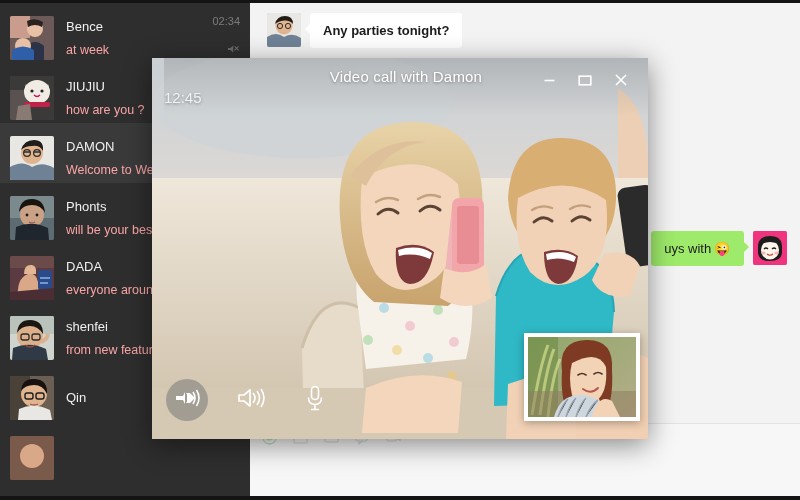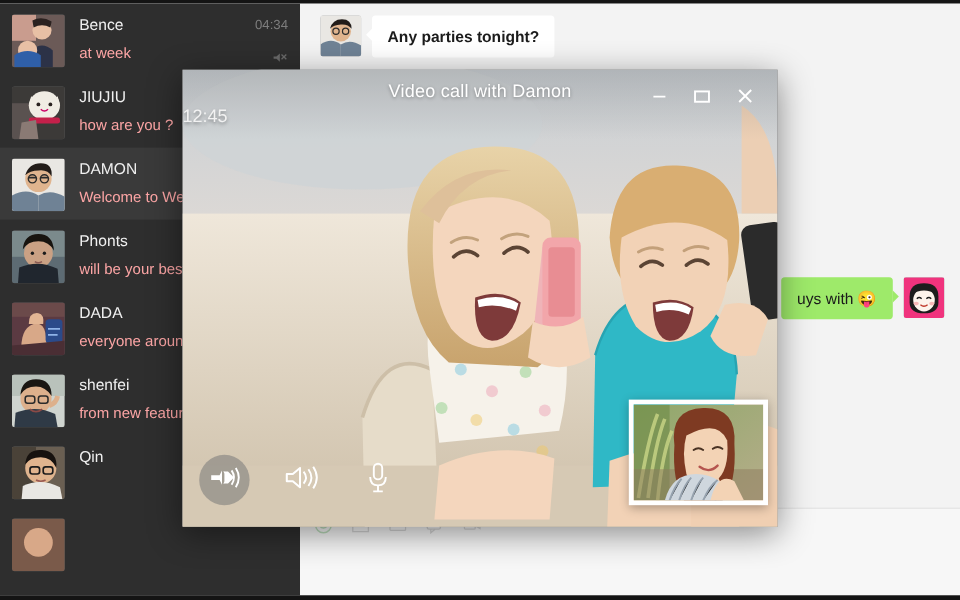--- a/index.html
+++ b/index.html
@@ -15,21 +15,21 @@
     border-bottom: 4px solid #141414;
   }
 
   
   #sidebar {
     position: absolute; left: 0; top: 0; width: 250px; height: 493px;
     background: #2e2e2e; overflow: hidden;
   }
   .chat-row {
     position: relative; height: 60px; padding: 8px 14px 0 10px;
-    display: flex; align-items: flex-start;
+    display: flex; align-items: center;
   }
   .chat-row.selected { background: #3a3a3a; }
   .row-avatar {
     width: 44px; height: 44px; flex: 0 0 44px;
     border-radius: 2px; overflow: hidden; margin-top: 1px;
     background: #5a5a5a; position: relative;
   }
   .row-avatar .ph { position: absolute; inset: 0; }
   .row-text { margin-left: 12px; flex: 1; min-width: 0; padding-top: 2px; }
   .row-name {
@@ -84,21 +84,21 @@
   }
 
   
   #call {
     position: absolute; left: 152px; top: 55px; width: 496px; height: 381px;
     background: #8e8e8e; overflow: hidden;
     box-shadow: 0 6px 26px rgba(0,0,0,.45);
   }
   #call-video { position: absolute; inset: 0; overflow: hidden; }
   #call-titlebar {
-    position: absolute; left: 0; top: 0; right: 0; height: 58px;
+    position: absolute; left: 12px; top: 0; right: 0; height: 58px;
     background: linear-gradient(to bottom, rgba(120,120,120,.30), rgba(120,120,120,0));
     z-index: 5;
     padding-left: 16px;
   }
   #call-title {
     position: absolute; left: 0; right: 0; top: 10px; text-align: center;
     font-size: 15px; color: #ffffff; letter-spacing: .2px;
     text-shadow: 0 1px 3px rgba(0,0,0,.35);
   }
   #call-timer {
@@ -145,21 +145,21 @@
           <path d="M16 44 L16 30 Q25 22 34 30 L34 44 Z" fill="#2c3247"></path>
           <circle cx="13" cy="30" r="8" fill="#e8c0a5"></circle>
           <path d="M2 44 L2 34 Q13 27 24 34 L24 44 Z" fill="#2f5fa8"></path>
           <path d="M17 5 Q25 1 33 6 L32 11 Q25 7 18 11 Z" fill="#2b2220"></path>
         </svg>
       </div>
       <div class="row-text">
         <div class="row-name">Bence</div>
         <div class="row-msg">at week</div>
       </div>
-      <div class="row-time">04:34</div>
+      <div class="row-time">02:34</div>
       <div class="row-mute">
         <svg width="13" height="12" viewBox="0 0 13 12">
           <path d="M1 5h2.4L6.2 2.6v6.8L3.4 7H1z" fill="#9a9a9a"></path>
           <path d="M7.6 3.4l4 4M11.6 3.4l-4 4" stroke="#9a9a9a" stroke-width="1.1" fill="none"></path>
         </svg>
       </div>
     </div>
 
     <div class="chat-row">
       <div class="row-avatar">

